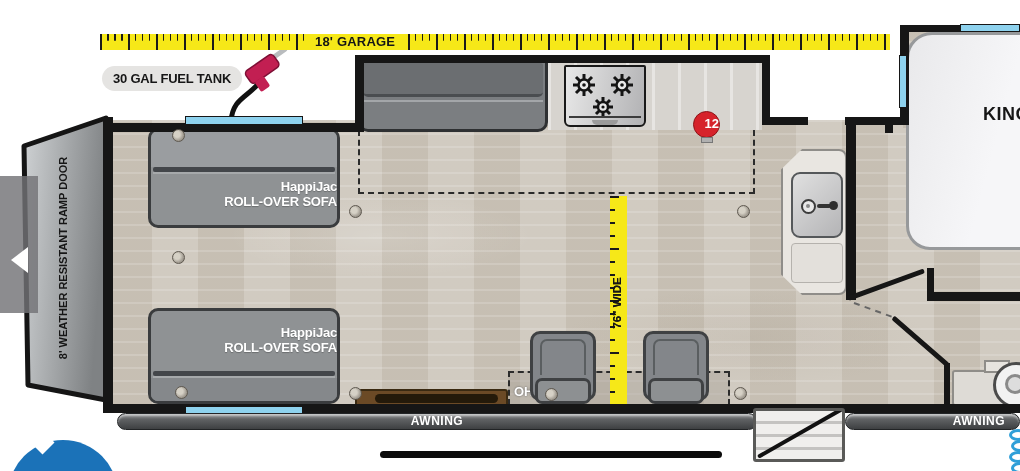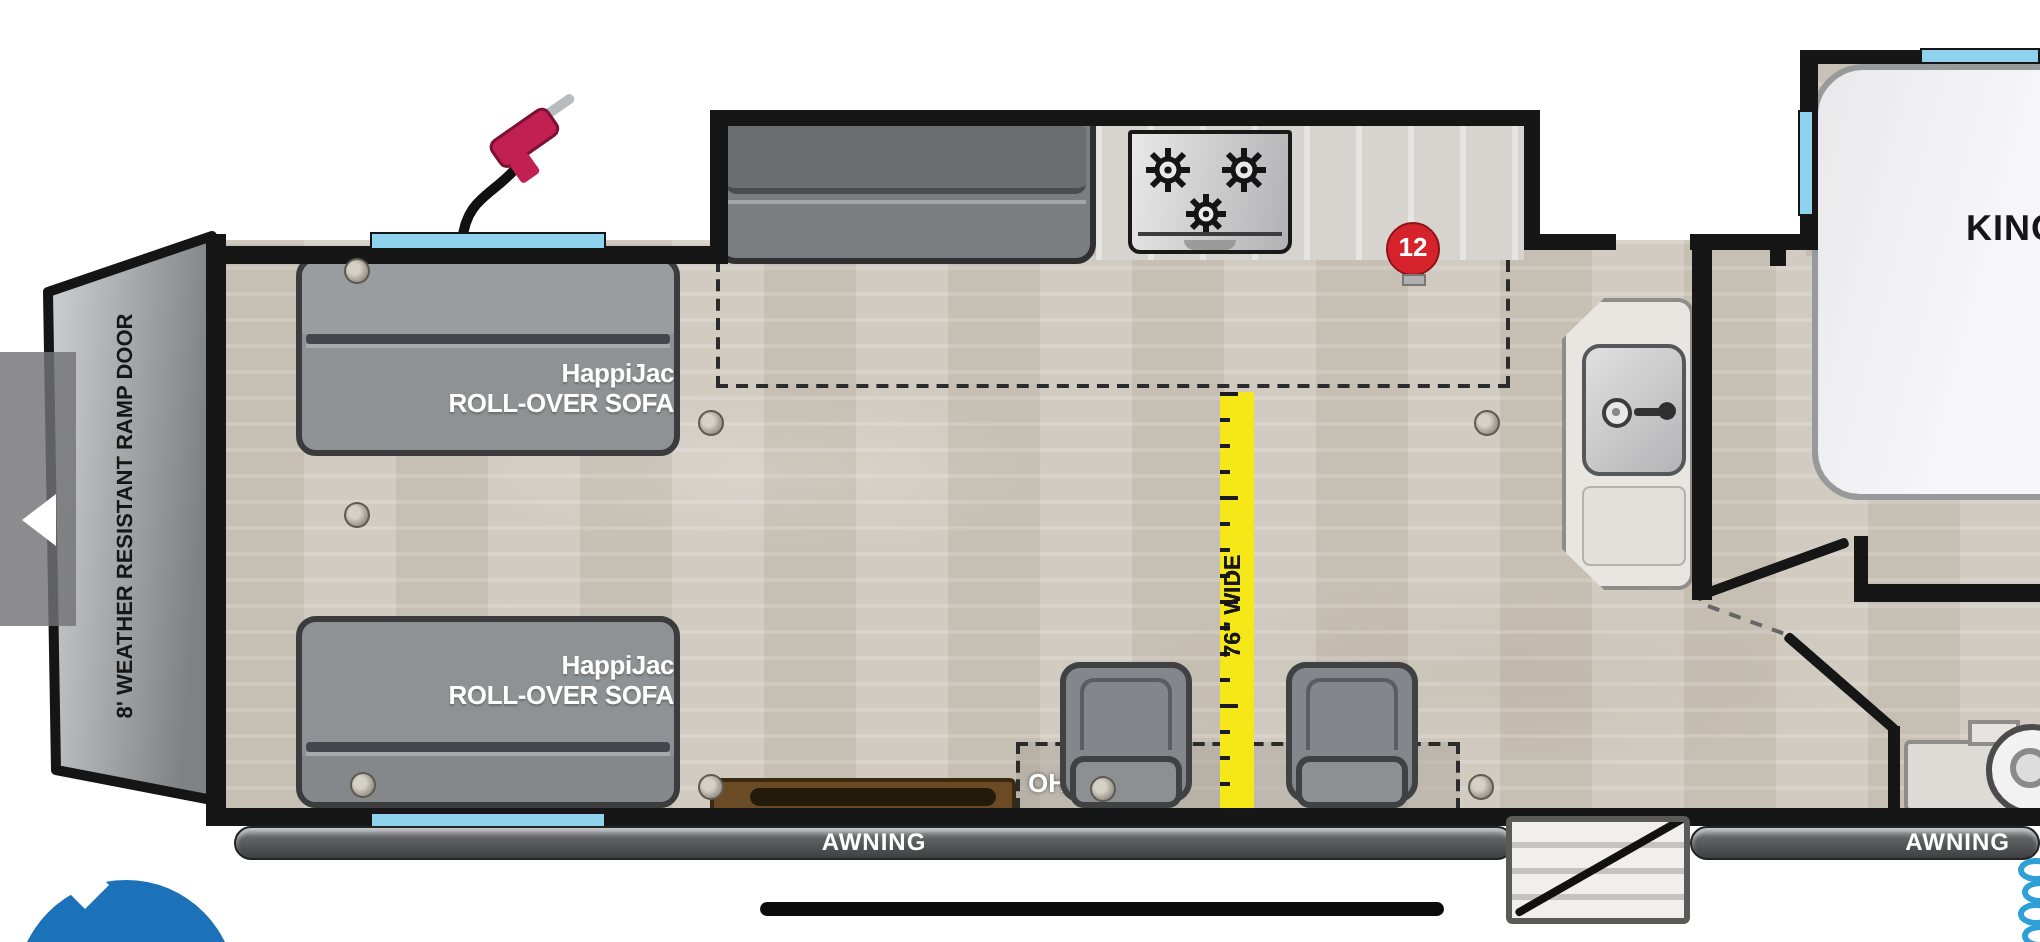--- a/index.html
+++ b/index.html
@@ -124,21 +124,21 @@
       <g transform="translate(37,40)">
           <path d="M-10 0H10M0 -10V10M-7 -7L7 7M-7 7L7 -7" stroke="#141414" stroke-width="3"></path>
           <circle r="5" fill="#e9e9e9" stroke="#141414" stroke-width="2.5"></circle>
           <circle r="1.6" fill="#141414"></circle>
         </g>
     </svg>
     <div class="abs" style="left:3px;right:3px;bottom:7px;height:0;border-top:2px solid #3c3c3c;"></div>
     <div class="abs" style="left:50%;bottom:0;transform:translateX(-50%);width:26px;height:5px;background:#9b9b9b;border-radius:0 0 8px 8px;"></div>
   </div>
   <div class="abs" style="left:693px;top:111px;width:27px;height:27px;border-radius:50%;background:#d6232b;border:1.5px solid #8c1418;
-              color:#fff;font-weight:700;font-size:13px;text-align:center;line-height:24px;z-index:5;">12</div>
+              color:#fff;font-weight:700;font-size:13px;text-align:right;line-height:24px;z-index:5;">12</div>
   <div class="abs" style="left:701px;top:137px;width:12px;height:6px;background:#b0b0b0;border:1px solid #777;z-index:5;"></div>
 
   <div class="chair" style="left:530px;top:331px;">
     <div class="back"></div>
     <div class="cush"></div>
   </div>
   <div class="chair" style="left:643px;top:331px;">
     <div class="back"></div>
     <div class="cush"></div>
   </div>
@@ -192,20 +192,24 @@
 
   <div class="spk" style="left:172px;top:129px;"></div>
   <div class="spk" style="left:172px;top:251px;"></div>
   <div class="spk" style="left:349px;top:205px;"></div>
   <div class="spk" style="left:737px;top:205px;"></div>
   <div class="spk" style="left:175px;top:386px;"></div>
   <div class="spk" style="left:349px;top:387px;"></div>
   <div class="spk" style="left:545px;top:388px;"></div>
   <div class="spk" style="left:734px;top:387px;"></div>
 
+  <div class="ruler-h" style="left:100px;top:34px;width:790px;height:16px;">
+    <span class="lbl" style="left:205px;">18' GARAGE</span>
+  </div>
+  <div class="label-pill" style="left:102px;top:66px;width:140px;height:25px;">30 GAL FUEL TANK</div>
 
   <div class="awnbar" style="left:117px;top:413px;width:640px;text-align:center;">
     <span>AWNING</span>
   </div>
   <div class="awnbar" style="left:845px;top:413px;width:175px;text-align:right;padding-right:14px;">
     <span>AWNING</span>
   </div>
 
   <div class="abs" style="left:753px;top:408px;width:92px;height:54px;border:3px solid #5a5a58;border-radius:3px;
               background:repeating-linear-gradient(180deg,#f0efed 0 10px,#c4c3c1 10px 13px);overflow:hidden;">

